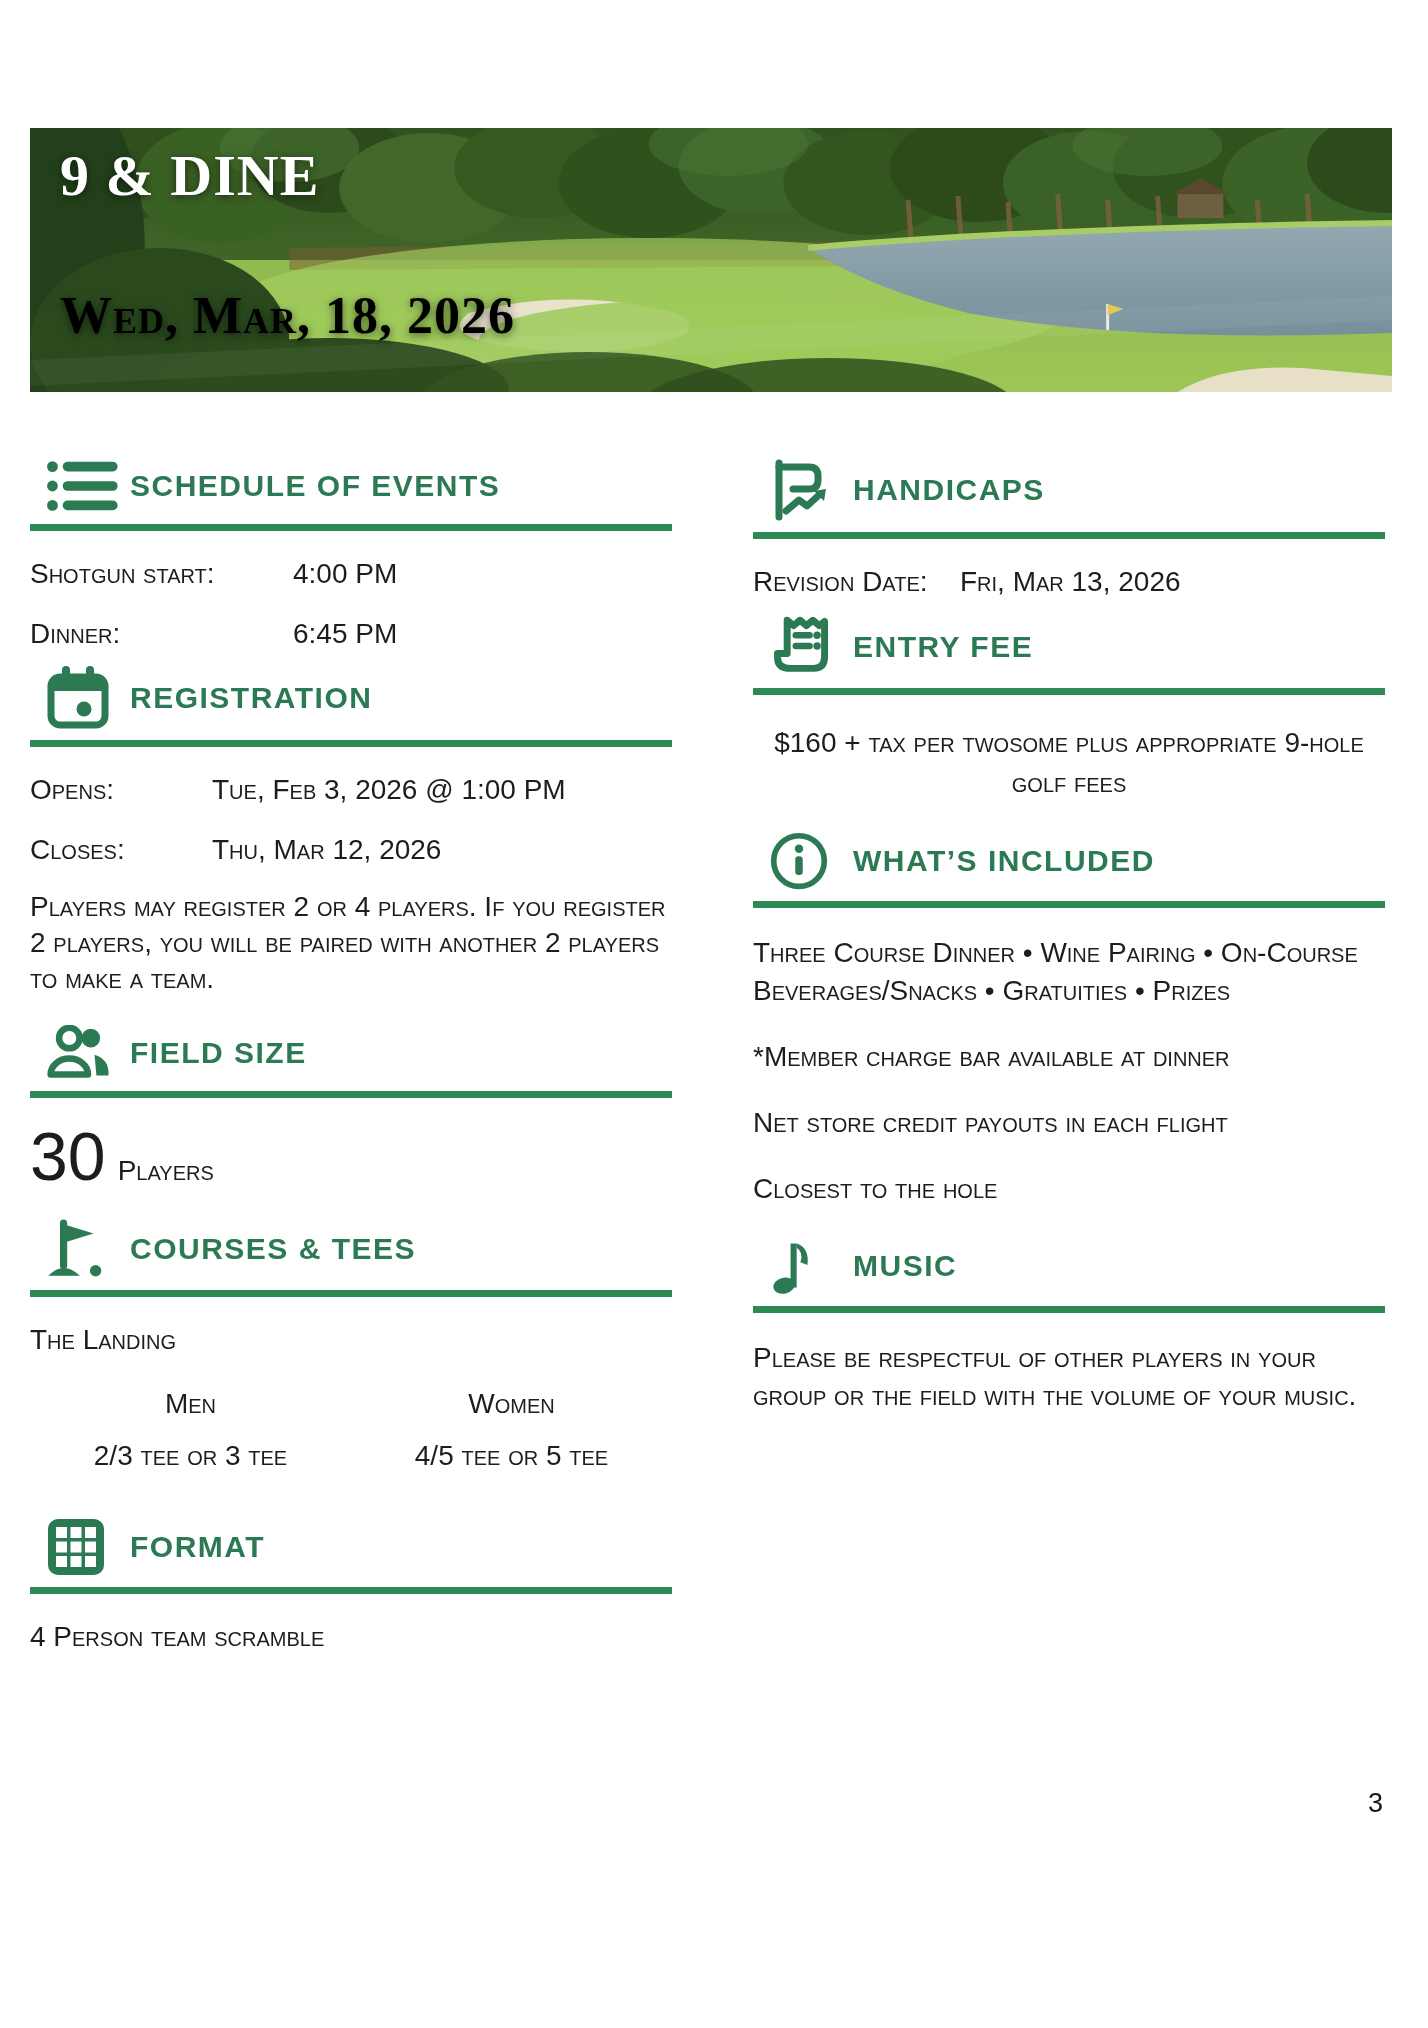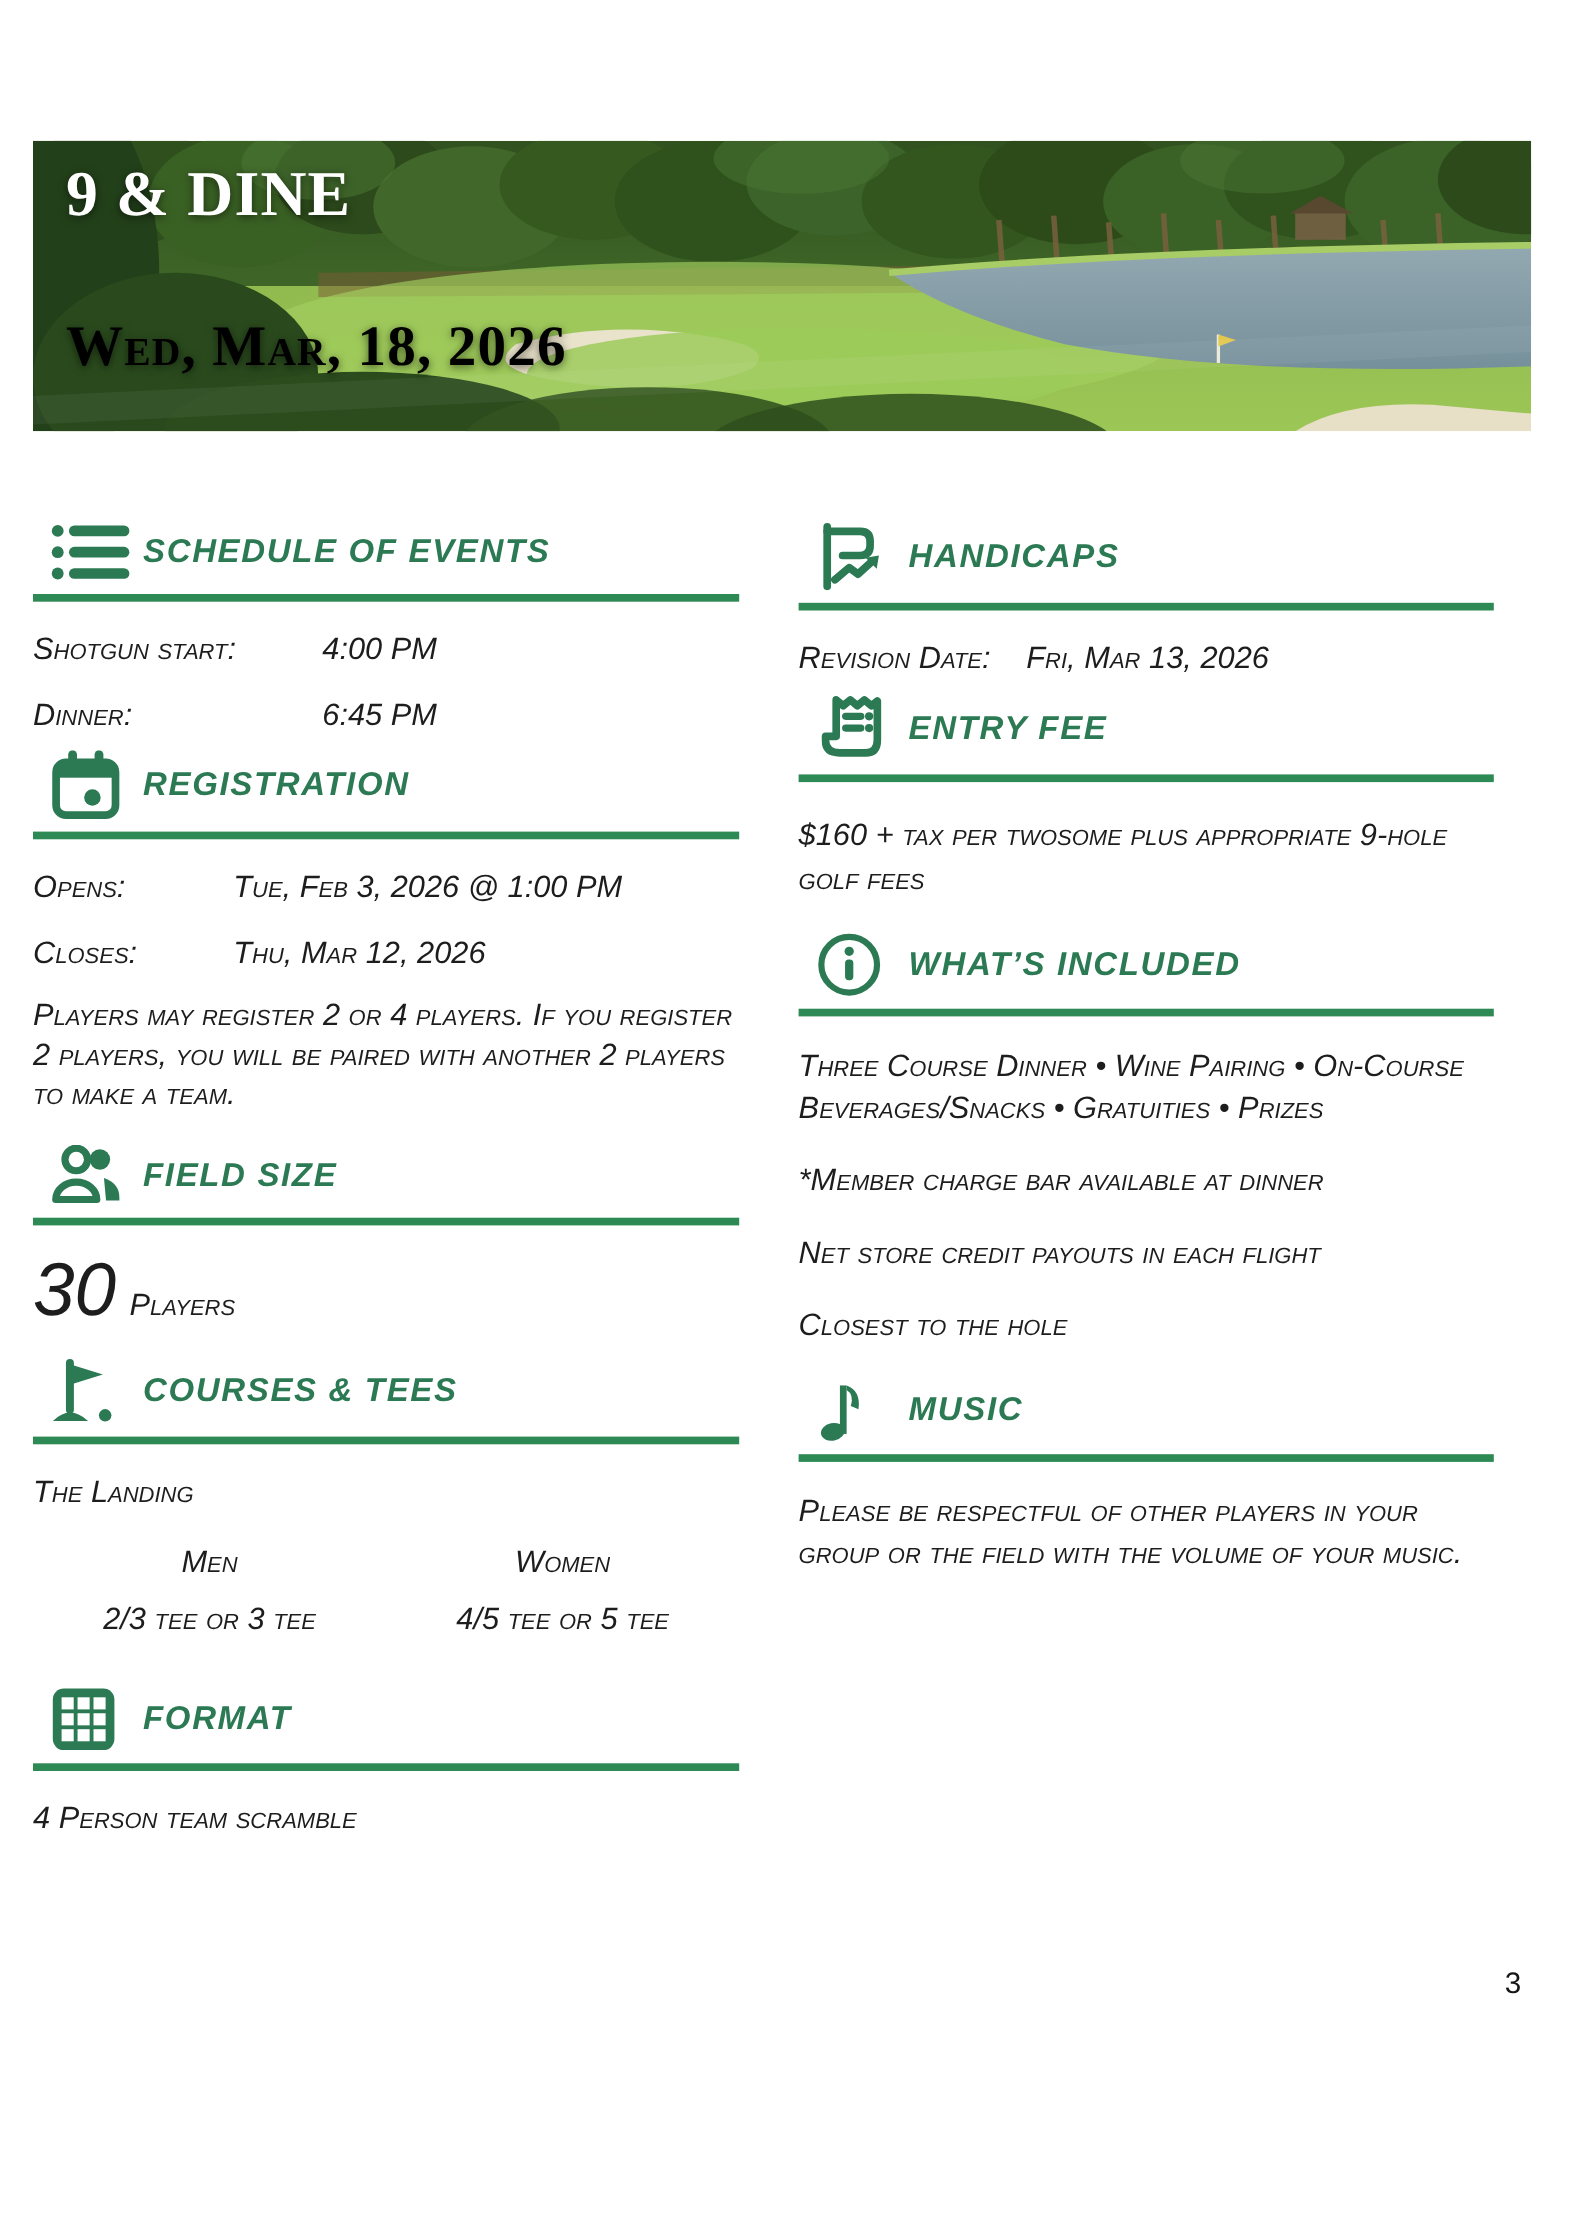--- a/index.html
+++ b/index.html
@@ -31,22 +31,22 @@
   }
   .hero-date{
     position:absolute;left:30px;top:158px;margin:0;
     font-family:"Liberation Serif", serif;font-weight:700;
     font-variant:small-caps;
     font-size:52px;color:#000000;letter-spacing:1px;
     text-shadow:0 2px 8px rgba(0,0,0,.55);
   }
   
   .columns{
-    position:absolute;top:392px;left:30px;
-    display:grid;grid-template-columns:642px 632px;column-gap:54px;font-style:italic;
+    position:absolute;top:376px;left:30px;
+    display:grid;grid-template-columns:642px 632px;column-gap:81px;
   }
   .sec-head{
     display:flex;align-items:center;
     border-bottom:7px solid var(--rule);
     padding-bottom:10px;
   }
   .icon{
     flex:0 0 100px;width:100px;display:flex;justify-content:flex-start;
     padding-left:16px;color:var(--accent);
   }
@@ -60,21 +60,21 @@
   .kv .lbl{width:var(--lw,200px);flex:0 0 var(--lw,200px);}
   .para{font-size:28px;line-height:38px;margin-top:22px;}
   .tight{line-height:36px;}
   .big-count{display:flex;align-items:baseline;gap:12px;margin-top:24px;}
   .big-count .num{font-size:68px;line-height:1;}
   .big-count .unit{font-size:28px;}
   .two-col{display:grid;grid-template-columns:1fr 1fr;text-align:center;font-size:28px;line-height:34px;}
   .underlined{text-decoration:underline;text-underline-offset:5px;}
   
   .mt-first{margin-top:82px;}
-  .mt-15{margin-top:15px;} .mt-14{margin-top:14px;} .mt-17{margin-top:17px;}
+  .mt-15{margin-top:15px;} .mt-14{margin-top:14px;} .mt-17{margin-top:17px;text-align:center;}
   .mt-19{margin-top:19px;} .mt-18{margin-top:18px;} .mt-26{margin-top:26px;}
   .mt-28{margin-top:28px;} .mt-44{margin-top:44px;} .mt-24{margin-top:24px;}
   .mt-20{margin-top:20px;}
   .page-number{
     position:absolute;top:1788px;right:45px;
     font-size:27px;color:#161616;
   }
 </style>
 </head>
 <body>

